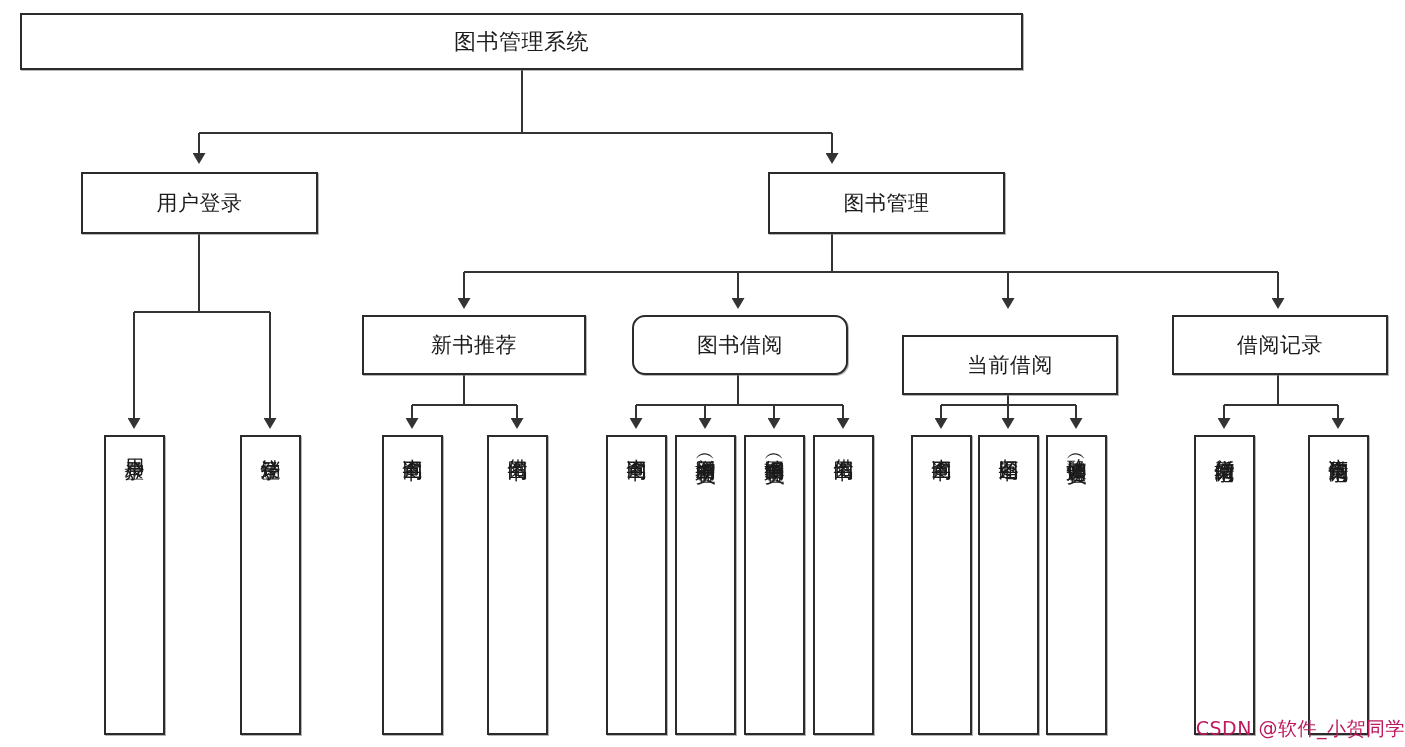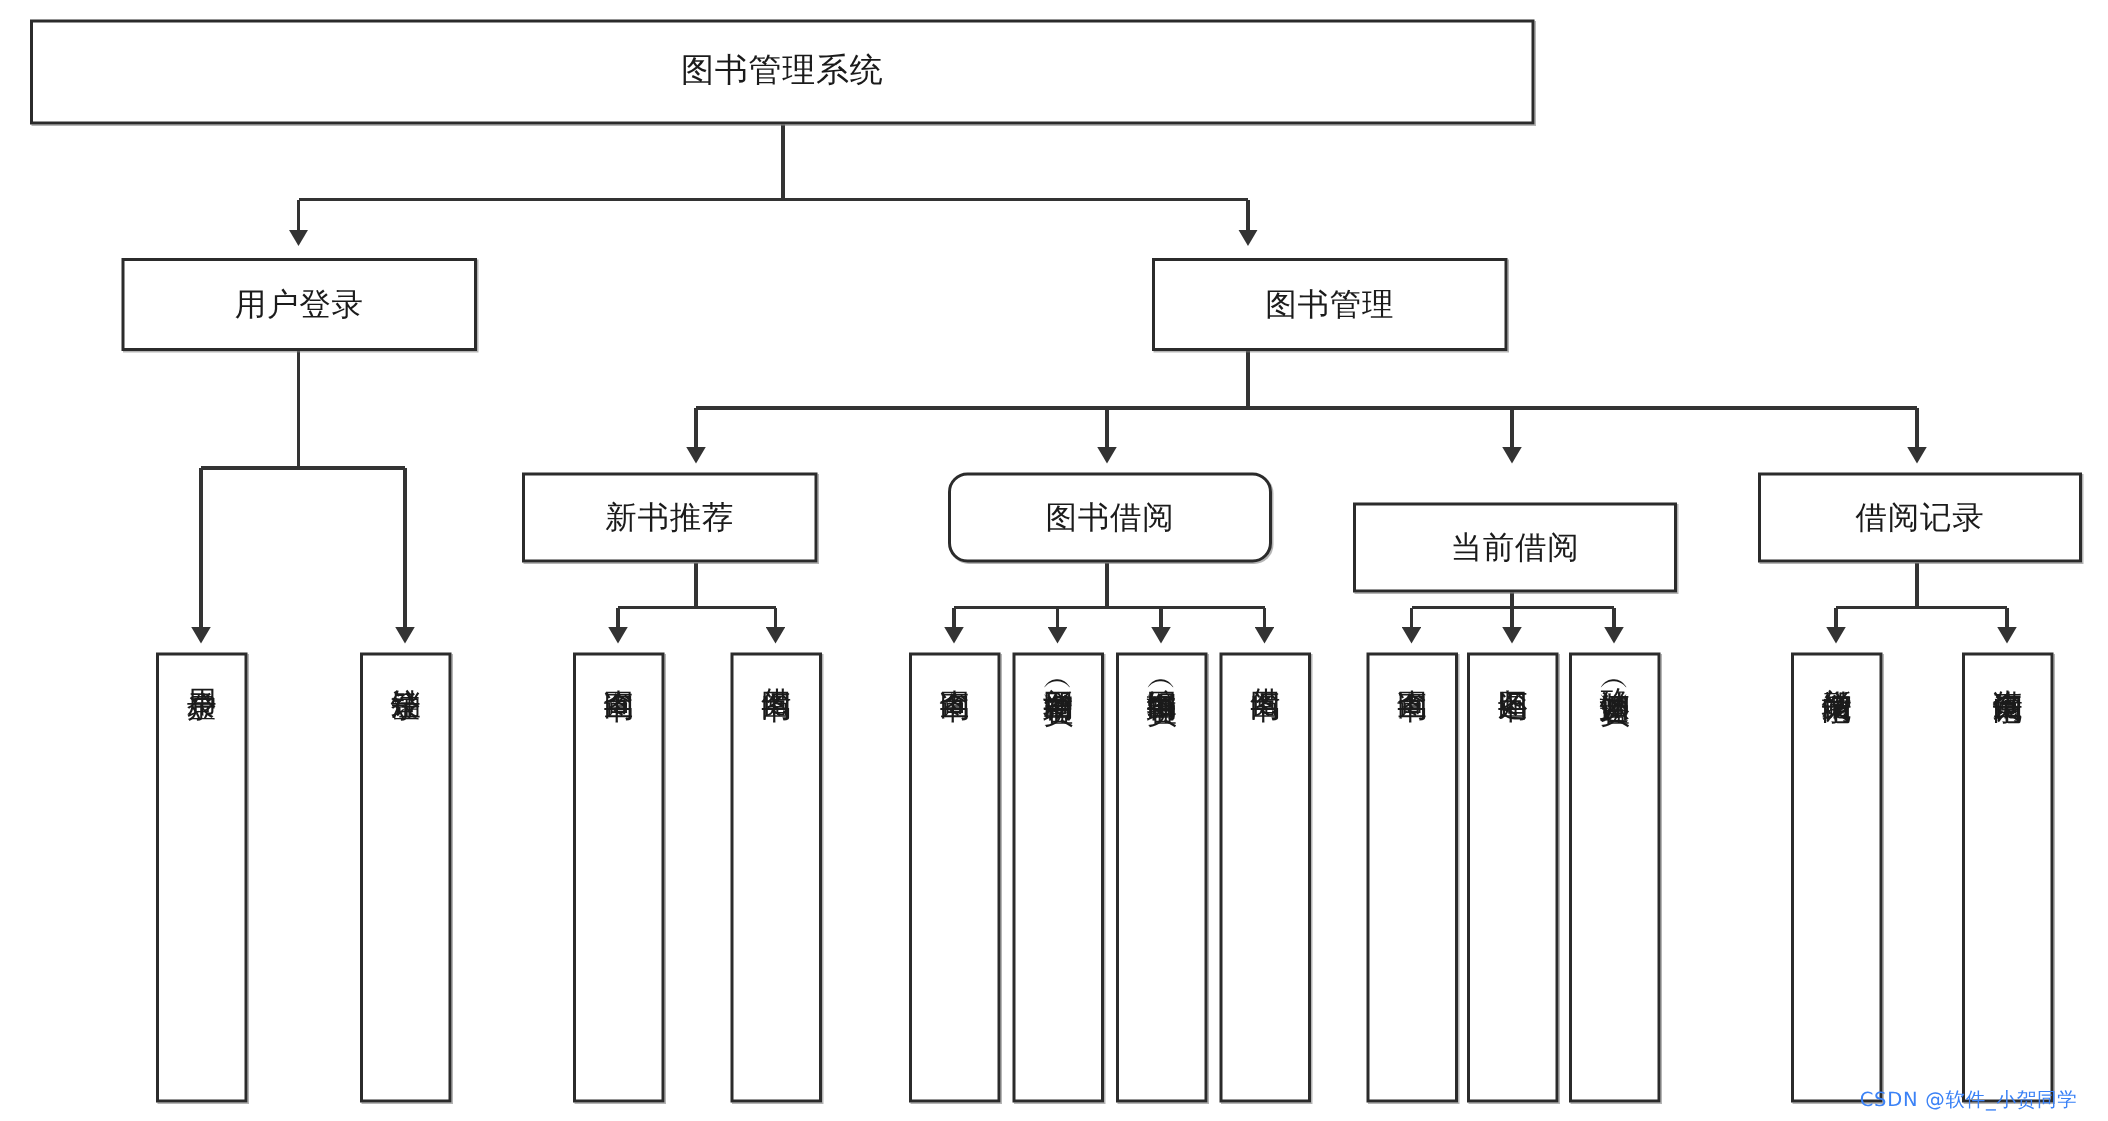--- a/index.html
+++ b/index.html
@@ -62,24 +62,24 @@
     text-orientation: upright;
     font-size: 20px;
     line-height: 1.05;
     letter-spacing: 1px;
     white-space: nowrap;
     display: block;
   }
   
   #watermark {
     position: absolute;
-    right: 20px;
+    right: 0;
     bottom: 5px;
-    font-size: 13px;
-    color: #3b82f6;
+    font-size: 19px;
+    color: #be185d;
     white-space: nowrap;
     letter-spacing: 0.5px;
   }
 </style>
 </head>
 <body>
 
 <div id="diagram-root">
 
   <svg id="tree-svg" viewBox="0 0 1405 747">
@@ -128,33 +128,33 @@
       <path d="M1008,405 L1008,419" marker-end="url(#arrow)"></path>
       <path d="M1076,405 L1076,419" marker-end="url(#arrow)"></path>
 
       <path d="M1278,375 L1278,405"></path>
       <path d="M1224,405 L1338,405"></path>
       <path d="M1224,405 L1224,419" marker-end="url(#arrow)"></path>
       <path d="M1338,405 L1338,419" marker-end="url(#arrow)"></path>
     </g>
   </svg>
 
-  <div class="node-box root" style="left:20px; top:13px; width:1003px; height:70px;">
+  <div class="node-box root" style="left:20px; top:13px; width:1003px; height:57px;">
     <span class="node-label">图书管理系统</span>
   </div>
 
   <div class="node-box level2" style="left:81px; top:172px; width:237px; height:62px;">
     <span class="node-label">用户登录</span>
   </div>
 
   <div class="node-box level2" style="left:740px; top:172px; width:237px; height:62px;margin-left:28px;">
     <span class="node-label">图书管理</span>
   </div>
 
-  <div class="node-box level3" style="left:348px; top:315px; width:197px; height:60px;">
+  <div class="node-box level3" style="left:362px; top:315px; width:224px; height:60px;">
     <span class="node-label">新书推荐</span>
   </div>
 
   <div class="node-box level3" style="left:632px; top:315px; width:216px; height:60px;border-radius:13px;">
     <span class="node-label">图书借阅</span>
   </div>
 
   <div class="node-box level3" style="left:902px; top:315px; width:216px; height:60px;margin-top:20px;">
     <span class="node-label">当前借阅</span>
   </div>

